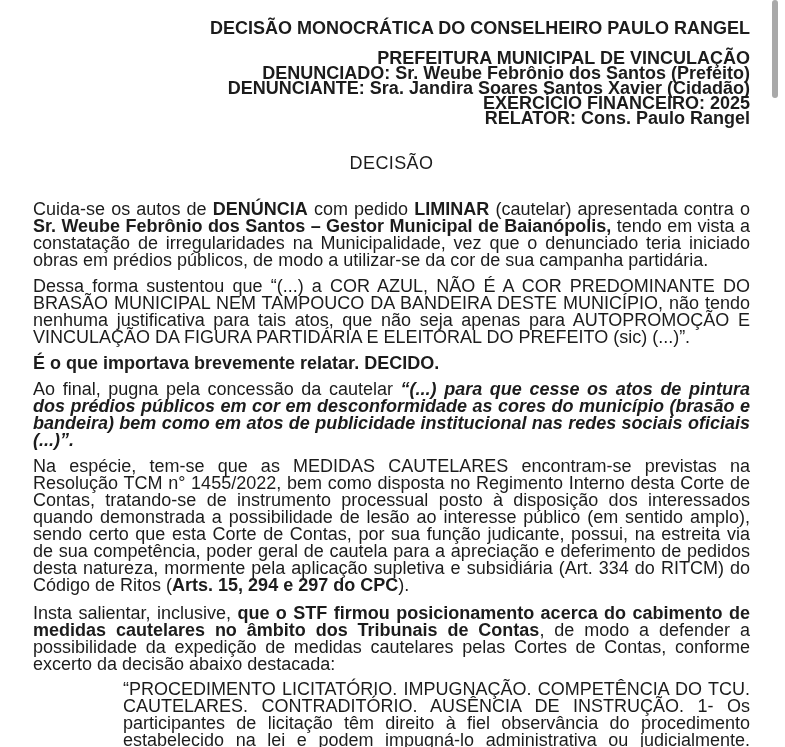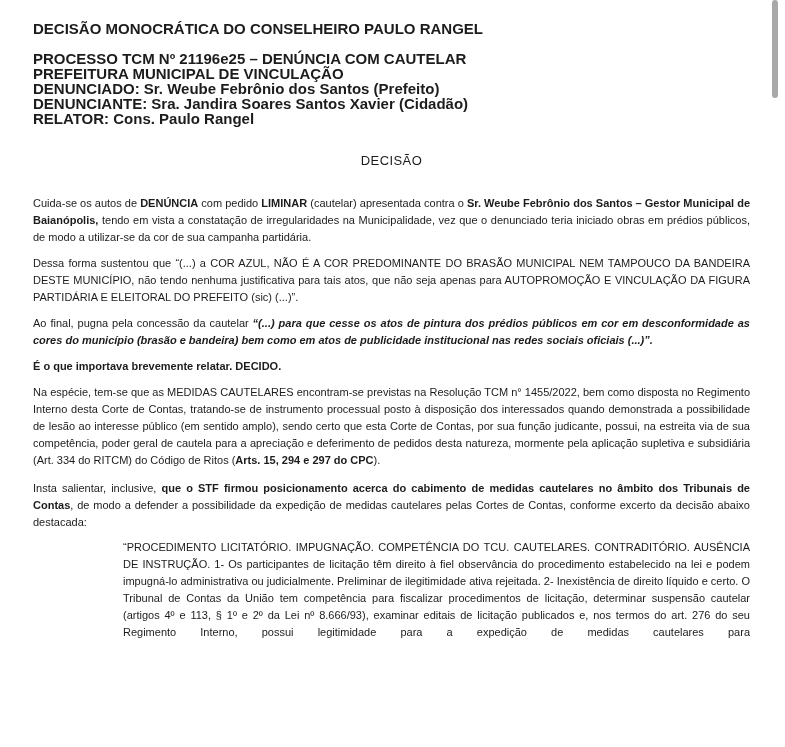--- a/index.html
+++ b/index.html
@@ -17,35 +17,36 @@
     background: #ffffff;
     overflow: hidden;
   }
   .content {
     position: absolute;
     left: 33px; top: 21px;
     width: 717px;
   }
   .doc-header {
     font-weight: bold;
-    font-size: 15px;
+    font-size: 18px;
     line-height: 15px;
+    text-align: right;
   }
   .doc-header-title { margin-bottom: 15px; }
   .doc-header-lines div { white-space: nowrap; }
   .section-title {
     margin-top: 27px;
     margin-bottom: 27px;
     text-align: center;
-    font-size: 13px;
+    font-size: 18px;
     letter-spacing: 0.4px;
   }
   .paragraphs p.para {
     margin: 0 0 9px 0;
-    font-size: 11px;
+    font-size: 18px;
     line-height: 17px;
     text-align: justify;
   }
   .paragraphs p.body-tight { margin-bottom: 11px; }
   .paragraphs p.body-small { margin-bottom: 8px; }
   .paragraphs p.quote {
     margin-left: 90px;
     text-align: justify;
     text-align-last: justify;
   }
@@ -62,35 +63,35 @@
 </style>
 </head>
 <body>
 
 <div class="page">
   <div class="content">
 
     <div class="doc-header">
       <div class="doc-header-title">DECISÃO MONOCRÁTICA DO CONSELHEIRO PAULO RANGEL</div>
       <div class="doc-header-lines">
-        <div>PROCESSO TCM Nº 21196e25 – DENÚNCIA COM CAUTELAR</div>
         <div>PREFEITURA MUNICIPAL DE VINCULAÇÃO</div>
         <div>DENUNCIADO: Sr. Weube Febrônio dos Santos (Prefeito)</div>
         <div>DENUNCIANTE: Sra. Jandira Soares Santos Xavier (Cidadão)</div>
+        <div>EXERCÍCIO FINANCEIRO: 2025</div>
         <div>RELATOR: Cons. Paulo Rangel</div>
       </div>
     </div>
 
     <div class="section-title">DECISÃO</div>
 
     <div class="paragraphs">
         <p class="para body"><span>Cuida-se os autos de </span><span class="run-b">DENÚNCIA</span><span> com pedido </span><span class="run-b">LIMINAR</span><span> (cautelar) apresentada contra o </span><span class="run-b">Sr. Weube Febrônio dos Santos – Gestor Municipal de Baianópolis,</span><span> tendo em vista a constatação de irregularidades na Municipalidade, vez que o denunciado teria iniciado obras em prédios públicos, de modo a utilizar-se da cor de sua campanha partidária.</span></p>
         <p class="para body"><span>Dessa forma sustentou que </span><span class="run-i">“(...) a COR AZUL, NÃO É A COR PREDOMINANTE DO BRASÃO MUNICIPAL NEM TAMPOUCO DA BANDEIRA DESTE MUNICÍPIO, não tendo nenhuma justificativa para tais atos, que não seja apenas para AUTOPROMOÇÃO E VINCULAÇÃO DA FIGURA PARTIDÁRIA E ELEITORAL DO PREFEITO (sic) (...)”.</span></p>
+        <p class="para body"><span class="run-b">É o que importava brevemente relatar. DECIDO.</span></p>
         <p class="para body"><span>Ao final, pugna pela concessão da cautelar </span><span class="run-bi">“(...) para que cesse os atos de pintura dos prédios públicos em cor em desconformidade as cores do município (brasão e bandeira) bem como em atos de publicidade institucional nas redes sociais oficiais (...)”.</span></p>
-        <p class="para body"><span class="run-b">É o que importava brevemente relatar. DECIDO.</span></p>
         <p class="para body-tight"><span>Na espécie, tem-se que as MEDIDAS CAUTELARES encontram-se previstas na Resolução TCM n° 1455/2022, bem como disposta no Regimento Interno desta Corte de Contas, tratando-se de instrumento processual posto à disposição dos interessados quando demonstrada a possibilidade de lesão ao interesse público (em sentido amplo), sendo certo que esta Corte de Contas, por sua função judicante, possui, na estreita via de sua competência, poder geral de cautela para a apreciação e deferimento de pedidos desta natureza, mormente pela aplicação supletiva e subsidiária (Art. 334 do RITCM) do Código de Ritos (</span><span class="run-b">Arts. 15, 294 e 297 do CPC</span><span>).</span></p>
         <p class="para body-small"><span>Insta salientar, inclusive, </span><span class="run-b">que o STF firmou posicionamento acerca do cabimento de medidas cautelares no âmbito dos Tribunais de Contas</span><span>, de modo a defender a possibilidade da expedição de medidas cautelares pelas Cortes de Contas, conforme excerto da decisão abaixo destacada:</span></p>
         <p class="para quote"><span>“PROCEDIMENTO LICITATÓRIO. IMPUGNAÇÃO. COMPETÊNCIA DO TCU. CAUTELARES. CONTRADITÓRIO. AUSÊNCIA DE INSTRUÇÃO. 1- Os participantes de licitação têm direito à fiel observância do procedimento estabelecido na lei e podem impugná-lo administrativa ou judicialmente. Preliminar de ilegitimidade ativa rejeitada. 2- Inexistência de direito líquido e certo. O Tribunal de Contas da União tem competência para fiscalizar procedimentos de licitação, determinar suspensão cautelar (artigos 4º e 113, § 1º e 2º da Lei nº 8.666/93), examinar editais de licitação publicados e, nos termos do art. 276 do seu Regimento Interno, possui legitimidade para a expedição de medidas cautelares para</span></p>
       </div>
 
   </div>
 
   <div class="scrollbar-thumb"></div>
 </div>
 

